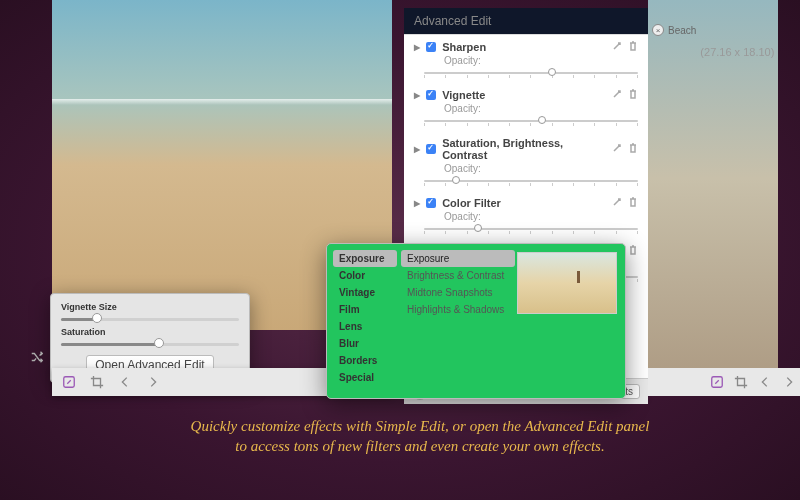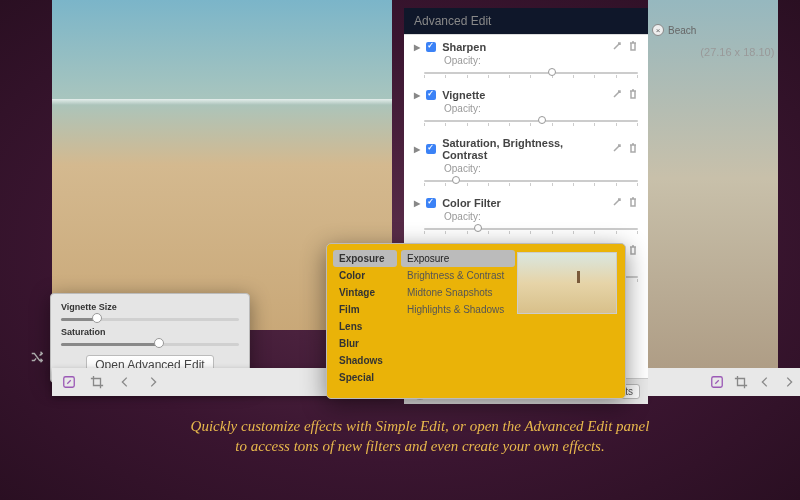--- a/index.html
+++ b/index.html
@@ -71,21 +71,21 @@
 .eff-slider { margin: 0 0 4px 10px; height:12px; position:relative; }
 .eff-slider .track { position:absolute; top:5px; left:0; right:0; height:2px; background:#ccc; border-radius:1px;}
 .eff-slider .thumb { position:absolute; top:1px; width:8px; height:8px; border-radius:50%;
   background:#fff; border:1px solid #999; transform:translateX(-4px); }
 .eff-slider .ticks { position:absolute; top:8px; left:0; right:0; height:3px; display:flex; justify-content:space-between;}
 .eff-slider .ticks span { width:1px; height:3px; background:#ccc; }
 
 
 .cat-pop {
   position: absolute; left: 326px; top: 243px; width: 300px; height: 156px;
-  background: #eab308; border:1px solid #bbb; border-radius:5px;
+  background: #22c55e; border:1px solid #bbb; border-radius:5px;
   box-shadow: 0 6px 24px rgba(0,0,0,0.45); display:flex; padding:6px;
 }
 .cat-list { width: 64px; }
 .cat-list-item { padding: 3px 6px; font-size:10px; color:#333; border-radius:3px; font-weight:bold; }
 .cat-list-item.sel { background:#bbb; }
 .sub-list { width: 118px; padding-left:4px;}
 .sub-list-item { padding: 3px 6px; font-size:10px; color:#555; border-radius:3px; }
 .sub-list-item.sel { background:#bbb; color:#222; }
 .preview-box { flex:1; padding: 2px;}
 .preview {
@@ -374,21 +374,21 @@
 </div>
 
 <div class="cat-pop">
   <div class="cat-list" id="cat-list">
       <div class="cat-list-item sel">Exposure</div>
       <div class="cat-list-item">Color</div>
       <div class="cat-list-item">Vintage</div>
       <div class="cat-list-item">Film</div>
       <div class="cat-list-item">Lens</div>
       <div class="cat-list-item">Blur</div>
-      <div class="cat-list-item">Shadows</div>
+      <div class="cat-list-item">Borders</div>
       <div class="cat-list-item">Special</div>
     </div>
   <div class="sub-list" id="sub-list">
       <div class="sub-list-item sel">Exposure</div>
       <div class="sub-list-item">Brightness &amp; Contrast</div>
       <div class="sub-list-item">Midtone Snapshots</div>
       <div class="sub-list-item">Highlights &amp; Shadows</div>
     </div>
   <div class="preview-box">
     <div class="preview"></div>

